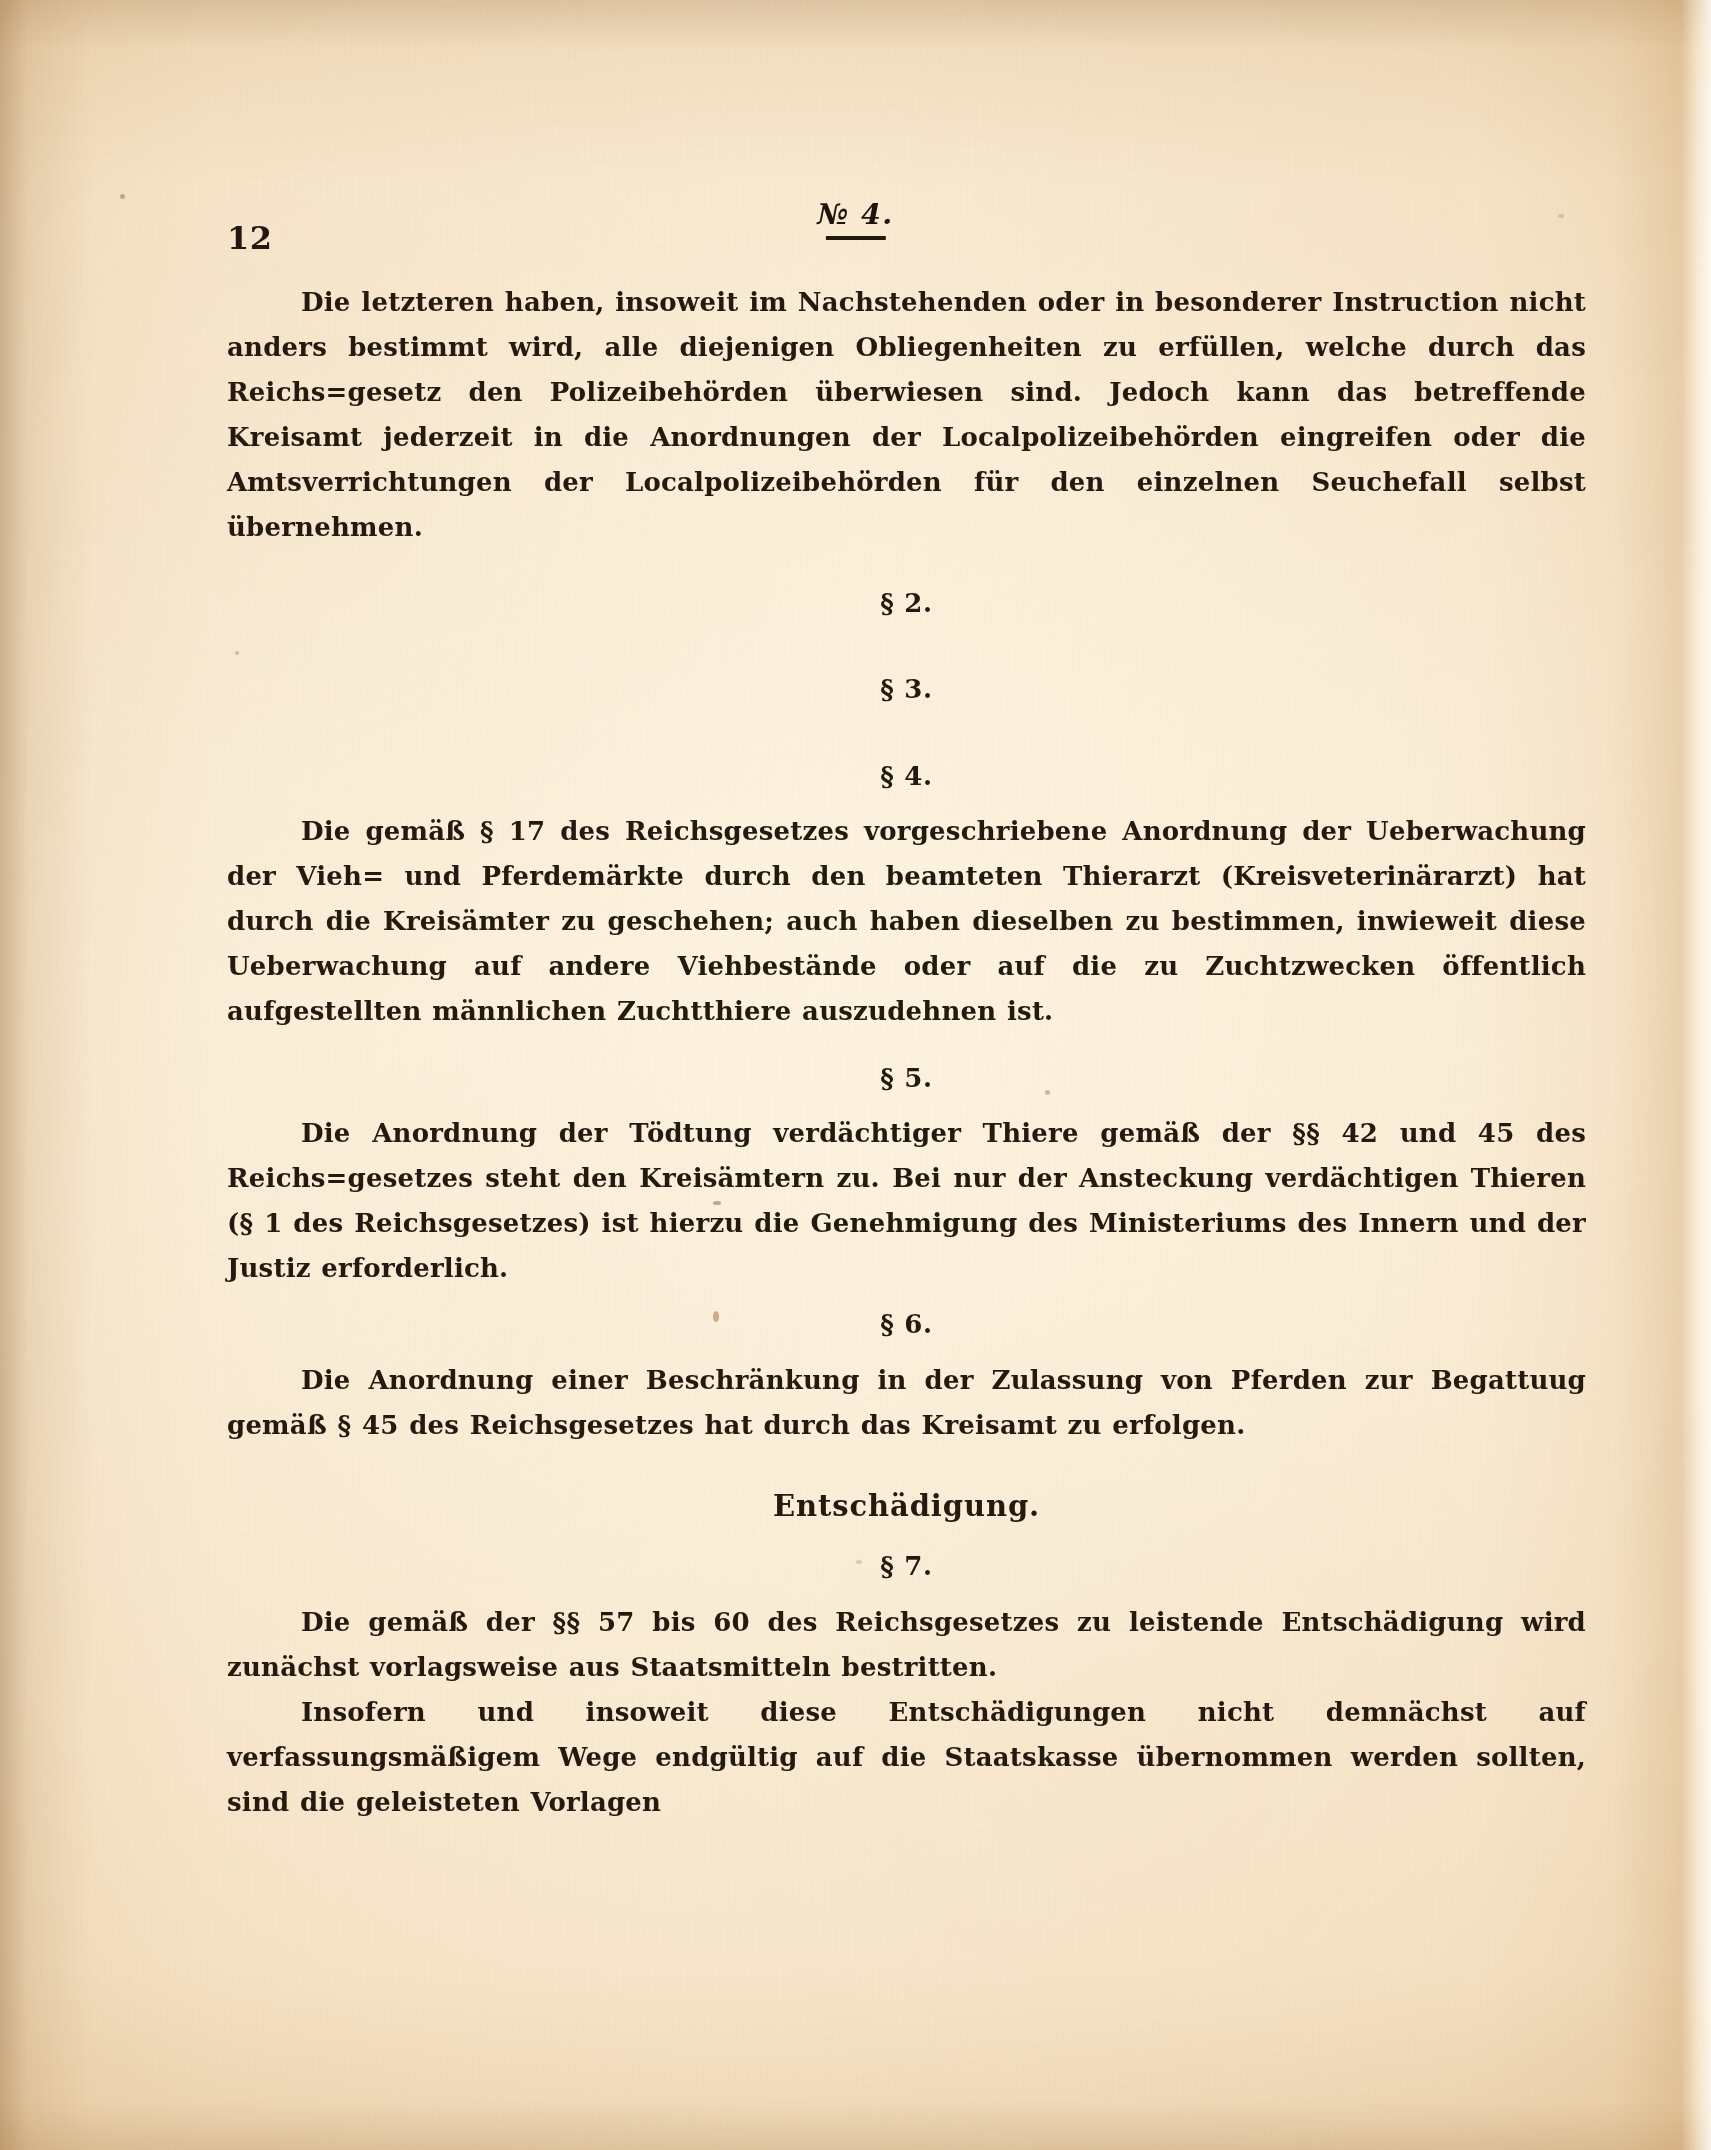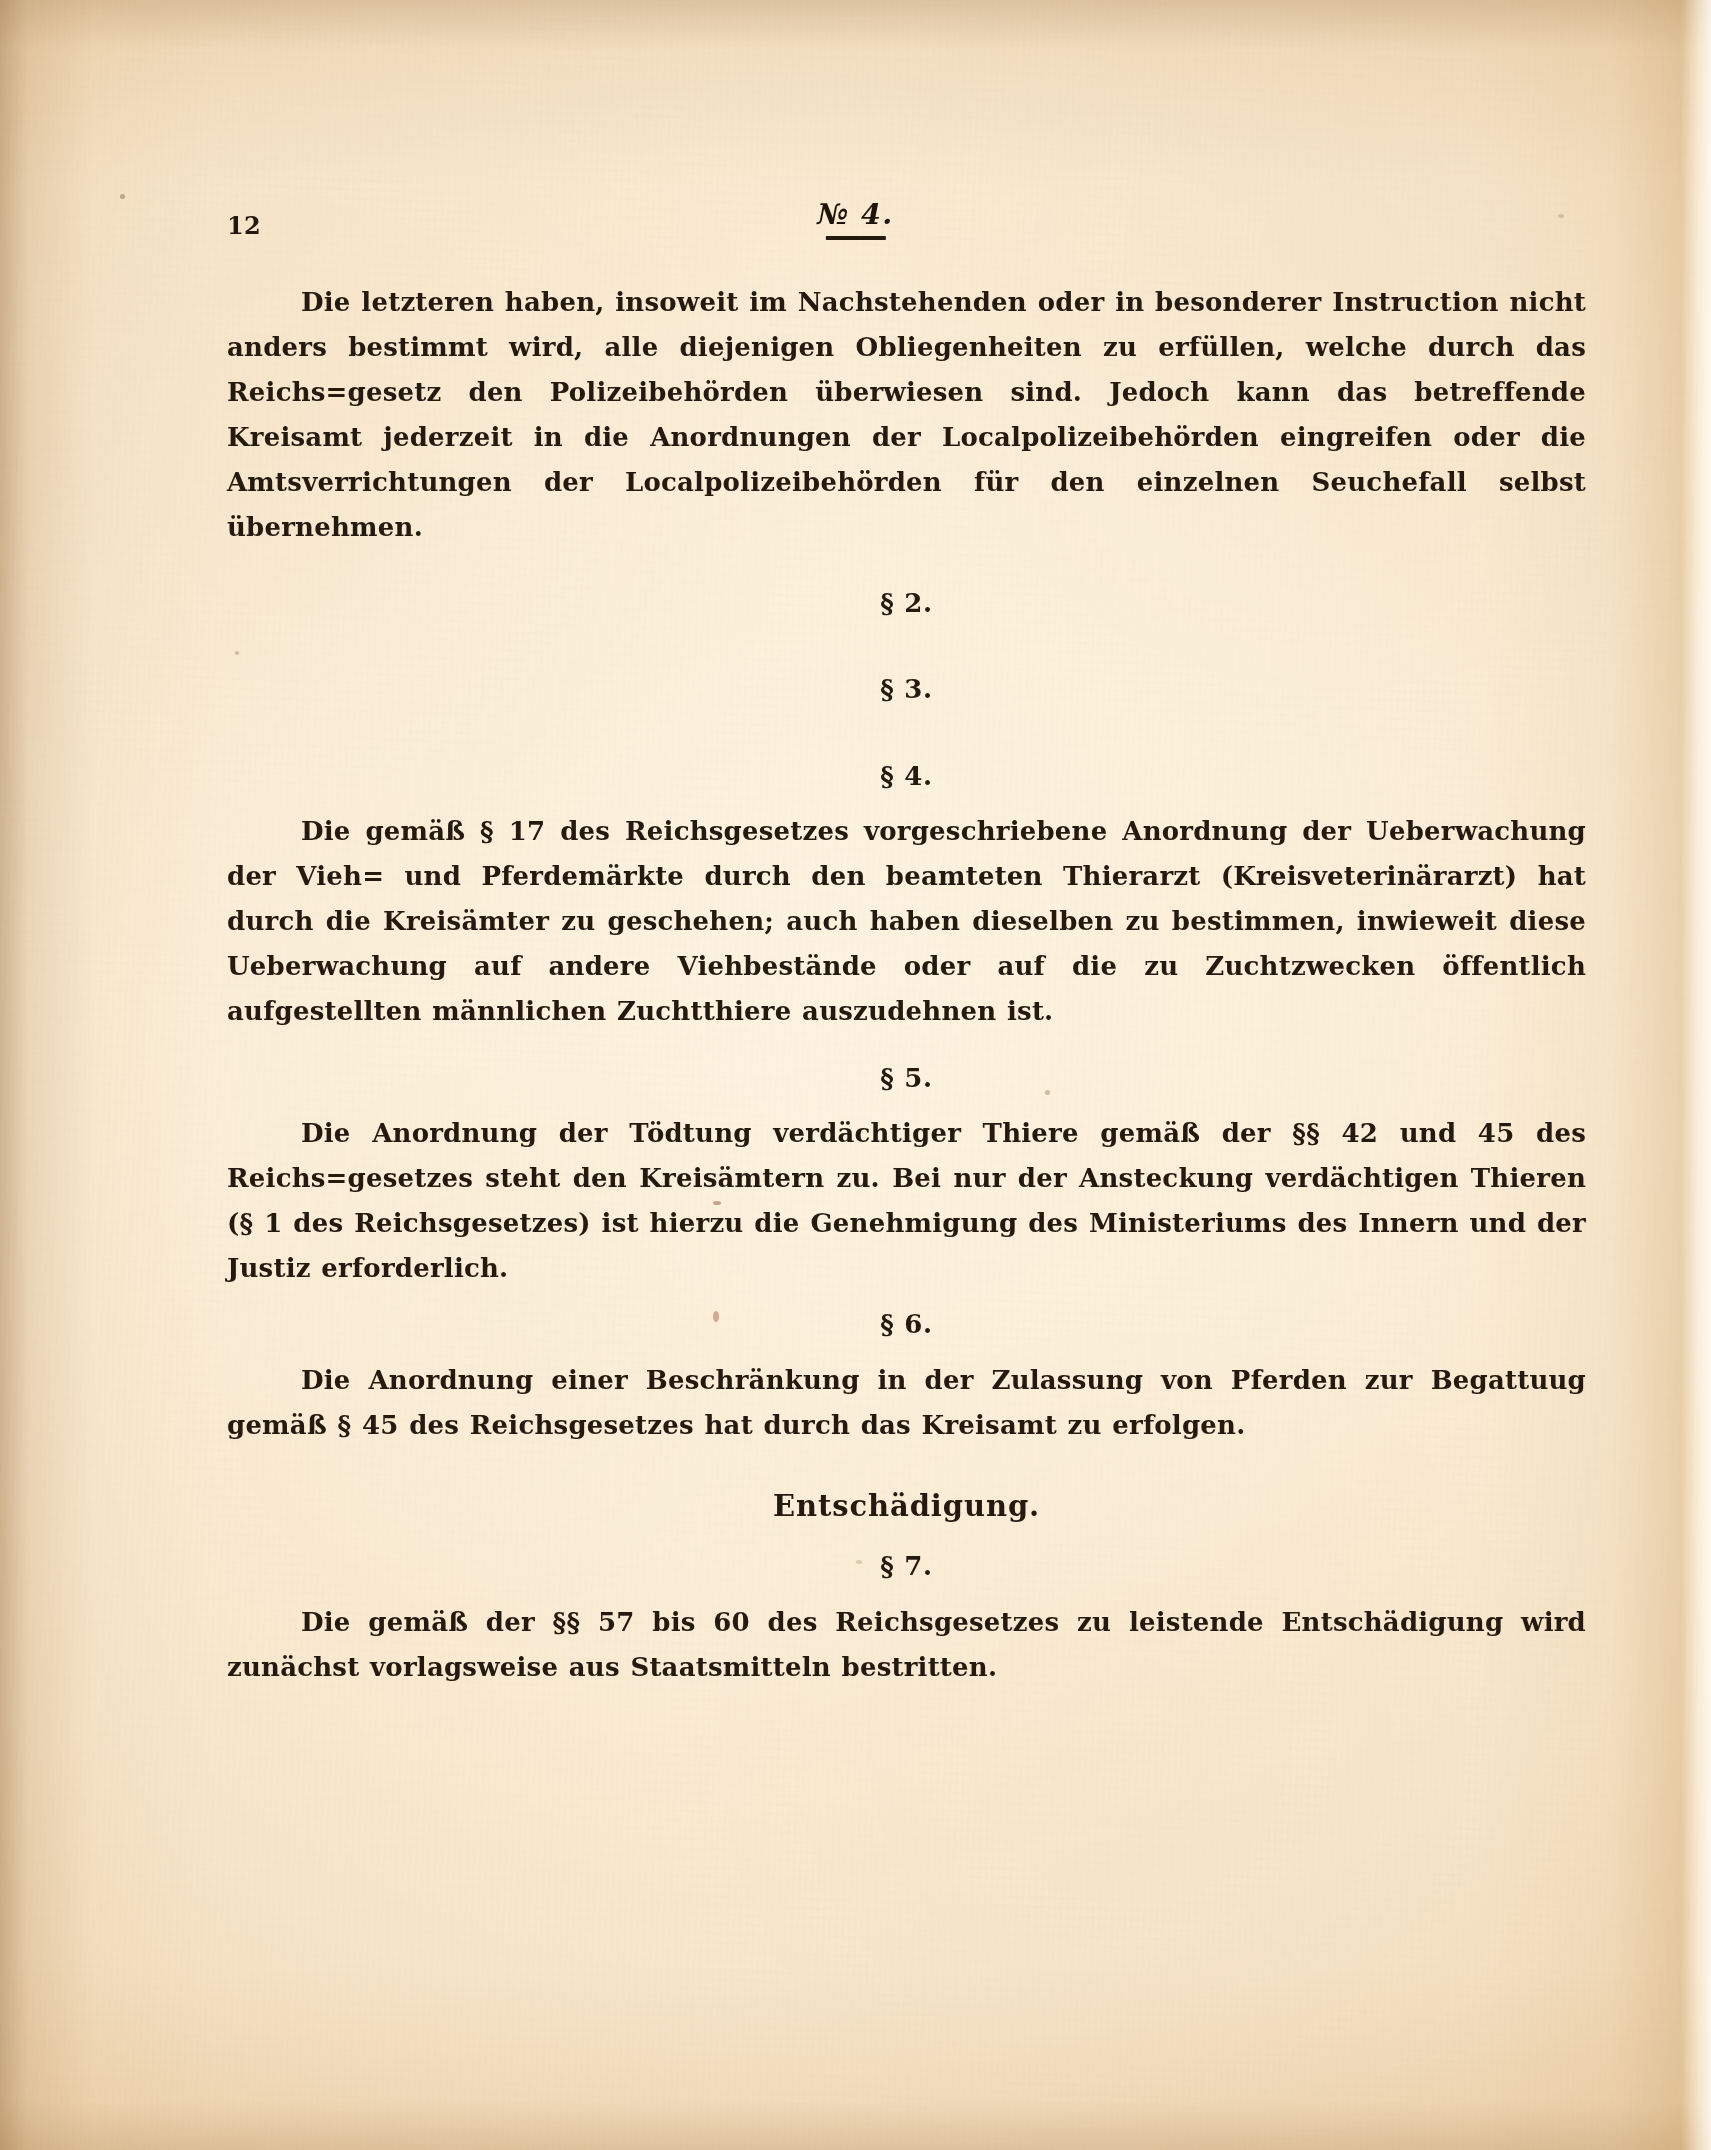--- a/index.html
+++ b/index.html
@@ -90,23 +90,23 @@
   .running-head {
     position: absolute;
     top: 197px;
     left: 227px;
     right: 227px;
     height: 53px;
   }
   .folio {
     position: absolute;
     left: 0;
-    top: 14px;
-    font-family: "DejaVu Serif", "Liberation Serif", serif;
-    font-size: 24px;
+    top: 22px;
+    font-family: "DejaVu Serif", "Liberation Serif", serif;
+    font-size: 32px;
     font-weight: 700;
     letter-spacing: 0.4px;
     color: #22180f;
   }
   .issue-wrap {
     position: absolute;
     left: 50%;
     top: 0;
     transform: translateX(-50%);
     text-align: center;
@@ -225,20 +225,21 @@
       <div class="sp-xs"></div>
       <p class="para">Die Anordnung einer Beschränkung in der Zulassung von Pferden zur Begattuug gemäß § 45 des Reichsgesetzes hat durch das Kreisamt zu erfolgen.</p>
 
       <div class="sp-md"></div>
       <p class="secheading">Entschädigung.</p>
 
       <div class="sp-xs"></div>
       <p class="secnum">§ 7.</p>
       <div class="sp-xs"></div>
       <p class="para">Die gemäß der §§ 57 bis 60 des Reichsgesetzes zu leistende Entschädigung wird zunächst vorlagsweise aus Staatsmitteln bestritten.</p>
+      <p class="para">Insofern und insoweit diese Entschädigungen nicht demnächst auf verfassungsmäßigem Wege endgültig auf die Staatskasse übernommen werden sollten, sind die geleisteten Vorlagen</p>
 
     </div>
   </div>
 
   <span class="fleck" style="left:713px; top:1201px; width:7.8px; height:4.3px; background:rgba(120,78,38,0.45);"></span>
   <span class="fleck" style="left:713px; top:1311px; width:6.4px;  height:11.4px; background:rgba(150,66,30,0.40);"></span>
   <span class="fleck" style="left:1045px; top:1090px; width:5px;  height:5px;  background:rgba(120,80,40,0.35);"></span>
   <span class="fleck" style="left:235px;  top:651px;  width:4.3px;  height:4.3px;  background:rgba(120,80,40,0.30);"></span>
   <span class="fleck" style="left:120px;  top:194px;  width:5px;  height:5px;  background:rgba(110,72,34,0.40);"></span>
   <span class="fleck" style="left:1558px; top:214px;  width:6.4px;  height:3.6px;  background:rgba(130,90,46,0.25);"></span>

